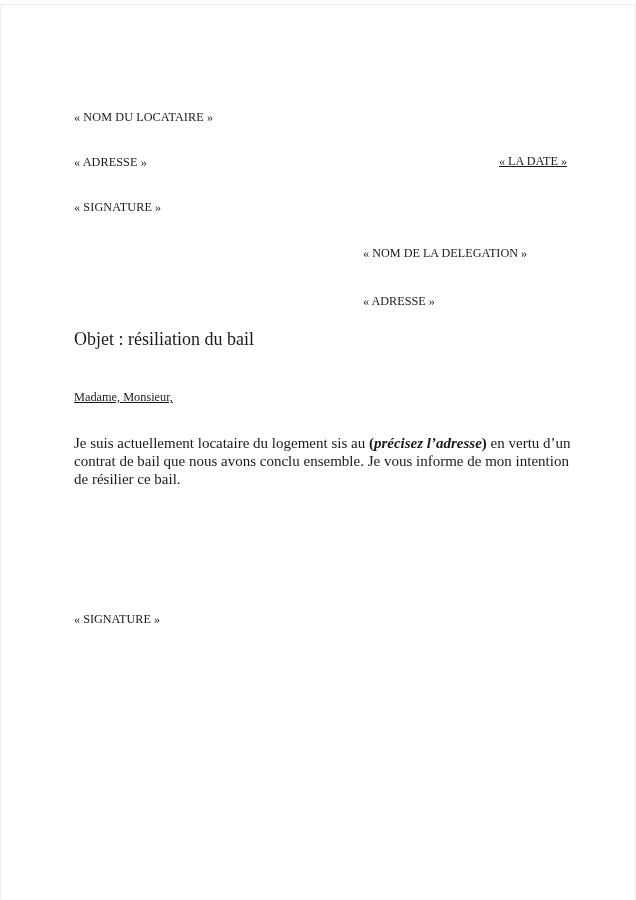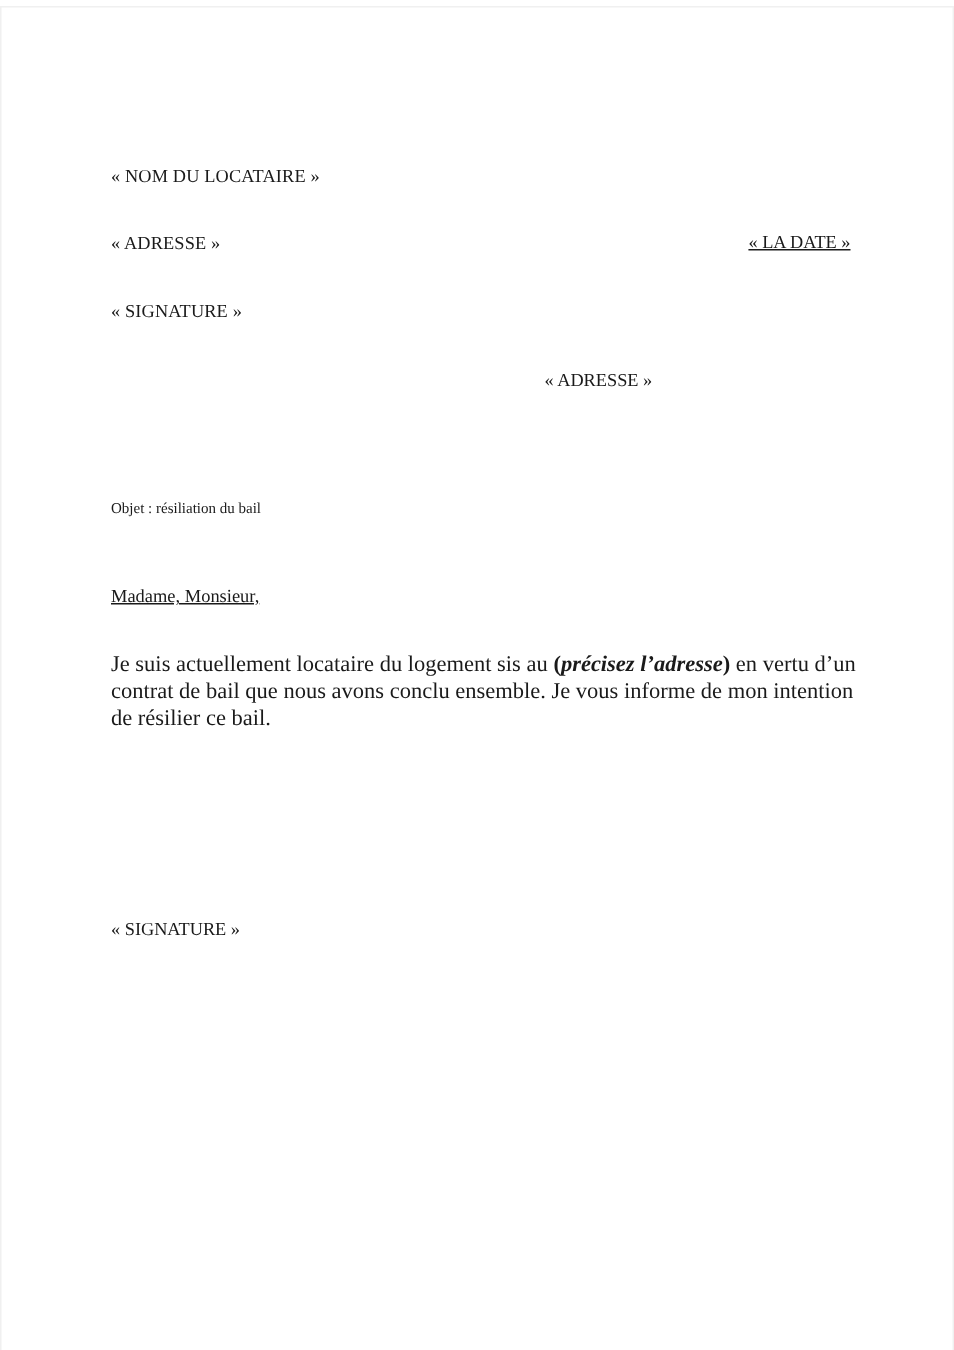--- a/index.html
+++ b/index.html
@@ -58,21 +58,21 @@
   #recipient {
     left: 362px;
     top: 208px;
     line-height: 16px;
   }
 
   
   #subject {
     left: 73px;
     top: 327px;
-    font-size: 10px;
+    font-size: 18px;
   }
 
   
   #salutation {
     left: 73px;
     top: 385px;
     font-size: 12.3px;
     text-decoration: underline;
   }
 
@@ -115,20 +115,21 @@
 
     <div class="blk" id="sender">
       <div>« NOM DU LOCATAIRE »</div>
       <div>« ADRESSE »</div>
       <div>« SIGNATURE »</div>
     </div>
 
     <div class="blk" id="date-line">« LA DATE »</div>
 
     <div class="blk" id="recipient">
+      <div>« NOM DE LA DELEGATION »</div>
       <div>« ADRESSE »</div>
     </div>
 
     <div class="blk" id="subject">Objet : résiliation du bail</div>
 
     <div class="blk" id="salutation">Madame, Monsieur,</div>
 
     <div class="para" id="para1">
       <span>Je suis actuellement locataire du logement sis au </span><span class="bp">(</span><span class="bi">précisez l’adresse</span><span class="bp">)</span><span> en vertu d’un contrat de bail que nous avons conclu ensemble. Je vous informe de mon intention de résilier ce bail.</span>
     </div>

